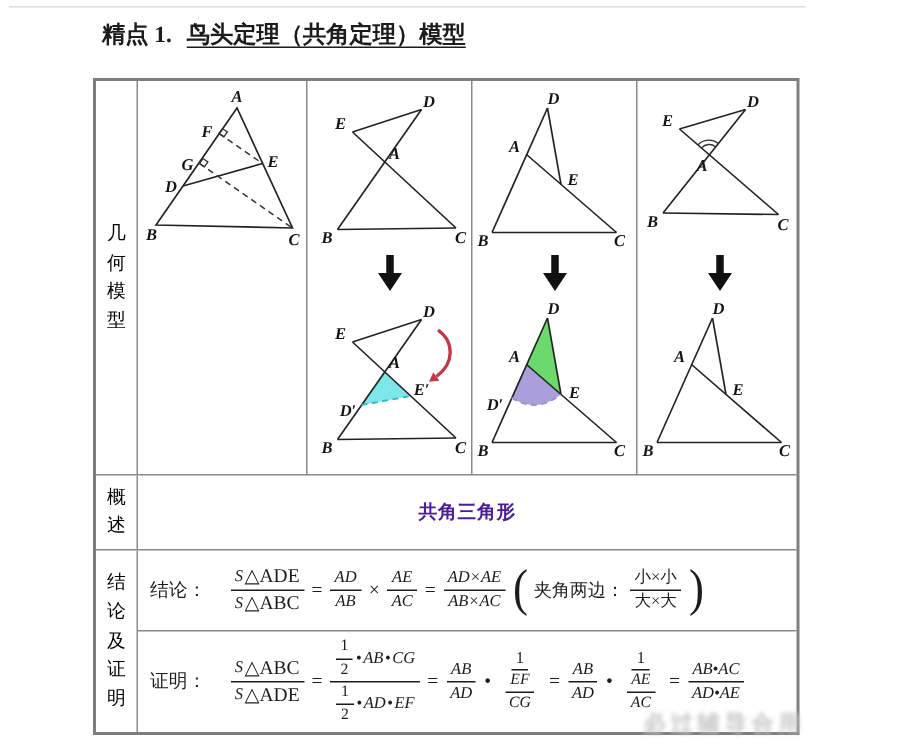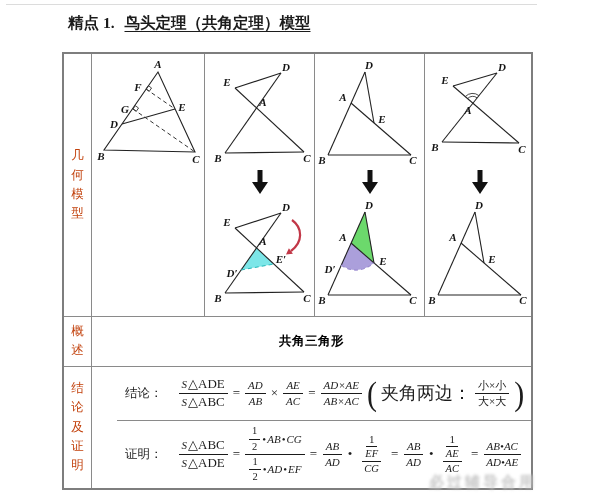--- a/index.html
+++ b/index.html
@@ -11,55 +11,55 @@
   .title .prefix { margin-right:10px; }
   .title .main { text-decoration:underline; text-underline-offset:3px; }
 
   .table { position:absolute; left:62px; top:52px; width:471px; height:438px;
            border:2px solid #7e7e7e; display:flex; flex-direction:column; background:#fff; }
   .trow { display:flex; border-bottom:1px solid #8a8a8a; }
   .trow:last-child { border-bottom:none; }
   .th { width:28px; flex:0 0 28px; display:flex; align-items:center; justify-content:center;
         border-right:1px solid #8a8a8a; }
   .th span { display:block; width:1em; line-height:1.55; text-align:center; word-break:break-all;
-             font-size:12.5px; color:#c2410c; }
+             font-size:12.5px; color:#000000; }
   .cell { border-right:1px solid #8a8a8a; display:flex; flex-direction:column; align-items:center; }
   .cell:last-child { border-right:none; }
 
   .row-model { height:264px; }
   .c1 { width:113px; flex:0 0 113px; padding-top:4px; }
   .cN { width:110px; flex:0 0 110px; padding-top:2px; }
   .arrow-wrap { height:28px; display:flex; align-items:center; justify-content:center; }
 
   .row-overview { height:50px; }
   .overview-cell { flex:1; flex-direction:row; justify-content:center; align-items:center;
                    font-size:12.5px; letter-spacing:0.5px; }
-  .hl { color:#000000; font-weight:bold; }
-
-  .row-concl { height:122px;gap:25px; }
+  .hl { color:#4c1d95; font-weight:bold; }
+
+  .row-concl { height:122px; }
   .concl-right { flex:1; display:flex; flex-direction:column; }
   .subrow { display:flex; align-items:center; padding-left:8px; }
   .subrow.conclusion { height:54px; border-bottom:1px solid #8a8a8a; }
   .subrow.proof { height:67px; }
 
   .flabel { font-size:12.5px; margin-right:15px; white-space:nowrap; }
   .formula { display:inline-flex; align-items:center; gap:3px; font-size:13px; }
   .formula i { font-style:italic; }
   .frac { display:inline-flex; flex-direction:column; align-items:center; text-align:center;
           vertical-align:middle; margin:0 1px; line-height:1.15; }
   .frac > .num { padding:0 3px 1px; border-bottom:1px solid #1a1a1a; display:inline-flex;
                  align-items:center; justify-content:center; gap:1px; }
   .frac > .den { padding:1px 3px 0; display:inline-flex; align-items:center; justify-content:center; gap:1px; }
   .frac sub { font-size:13px; vertical-align:sub; }
   .frac.small { font-size:11px; }
   .frac.tiny { font-size:10.5px; }
   .op { font-size:13px; padding:0 1px; }
   .bigparen { font-size:30px; font-weight:400; transform:scaleY(1.15); line-height:1;
               font-family:"Liberation Serif",serif; padding:0 1px; }
-  .cnote { font-size:18px; }
+  .cnote { font-size:12px; }
 
   svg text { font-family:"Liberation Serif","DejaVu Serif",serif; font-style:italic;
              font-weight:bold; font-size:11px; fill:#141414; }
   .watermark { position:absolute; right:6px; bottom:8px; font-size:15px; letter-spacing:3px;
                color:#c6c6c6; filter:blur(1.4px); font-weight:bold; }
 </style>
 </head>
 <body>
 
 <div class="page">

